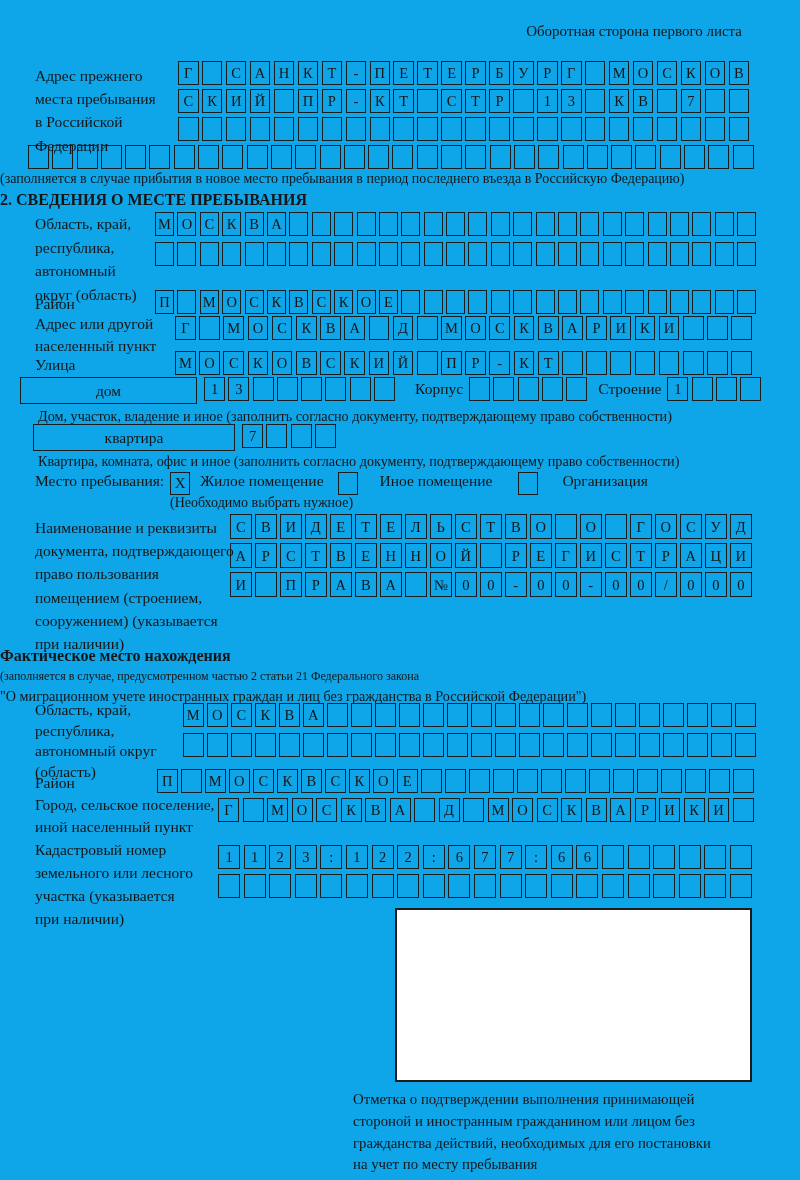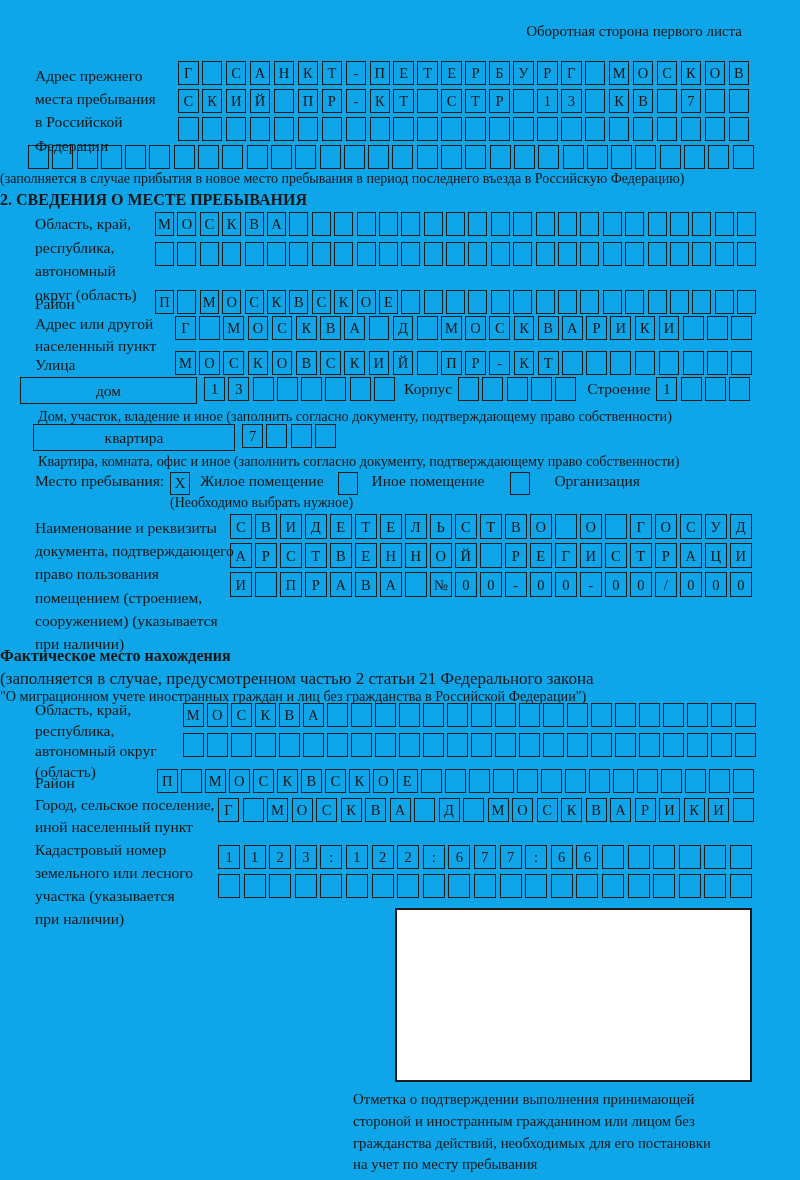--- a/index.html
+++ b/index.html
@@ -22,22 +22,22 @@
   .hrow{display:flex;align-items:flex-start}
   .g-addr{--w:20.5px;--g:3.45px}
   .g-full{--w:21px;--g:3.3px}
   .g-sm{--w:19px;--g:3.4px}
   .g-md{--w:20.7px;--g:3.5px}
   .g-doc{--w:21.5px;--g:3.5px;--h:25px}
   .g-obl2{--w:20.5px;--g:3.5px}
   .g-c2{--w:21px;--g:3.5px}
   .g-kad{--w:22px;--g:3.6px}
   .g-house{--w:21px;--g:3.3px}
-  .ml6{margin-left:6px}.ml7{margin-left:7px}.ml9{margin-left:9px}.ml10{margin-left:10px}
-  .ml11{margin-left:11px}.ml13{margin-left:14px}.ml14{margin-left:14px}.ml24{margin-left:24px}.ml26{margin-left:26px}
+  .ml6{margin-left:6px}.ml7{margin-left:7px}.ml9{margin-left:20px}.ml10{margin-left:10px}
+  .ml11{margin-left:11px}.ml13{margin-left:22px}.ml14{margin-left:14px}.ml24{margin-left:24px}.ml26{margin-left:26px}
   .stampbox{border:2px solid #1c1c1c;background:#fff}
 </style>
 </head>
 <body>
 
 <div class="page">
 
   <div class="abs" style="top:23px;right:58px;font-size:15px">Оборотная сторона первого листа</div>
 
   <div class="abs lbl" style="top:64px;left:35px">
@@ -445,21 +445,21 @@
         <span class="cell">0</span>
         <span class="cell">0</span>
         <span class="cell">/</span>
         <span class="cell">0</span>
         <span class="cell">0</span>
         <span class="cell">0</span>
       </div>
   </div>
 
   <div class="abs center bold" style="top:647px;left:0;width:800px;font-size:16px">Фактическое место нахождения</div>
-  <div class="abs note center" style="top:669px;left:0;width:636px;font-size:17px">(заполняется в случае, предусмотренном частью 2 статьи 21 Федерального закона</div>
+  <div class="abs note center" style="top:669px;left:0;width:636px;font-size:12px">(заполняется в случае, предусмотренном частью 2 статьи 21 Федерального закона</div>
   <div class="abs note center" style="top:688px;left:0;width:800px;font-size:14.2px">"О миграционном учете иностранных граждан и лиц без гражданства в Российской Федерации")</div>
 
   <div class="abs lbl" style="top:700px;left:35px;line-height:20.5px">
       <div>Область, край,</div>
       <div>республика,</div>
       <div>автономный округ</div>
       <div>(область)</div>
     </div>
   <div class="abs vrows6" style="top:703px;left:183px">
     <div class="cells g-obl2">

